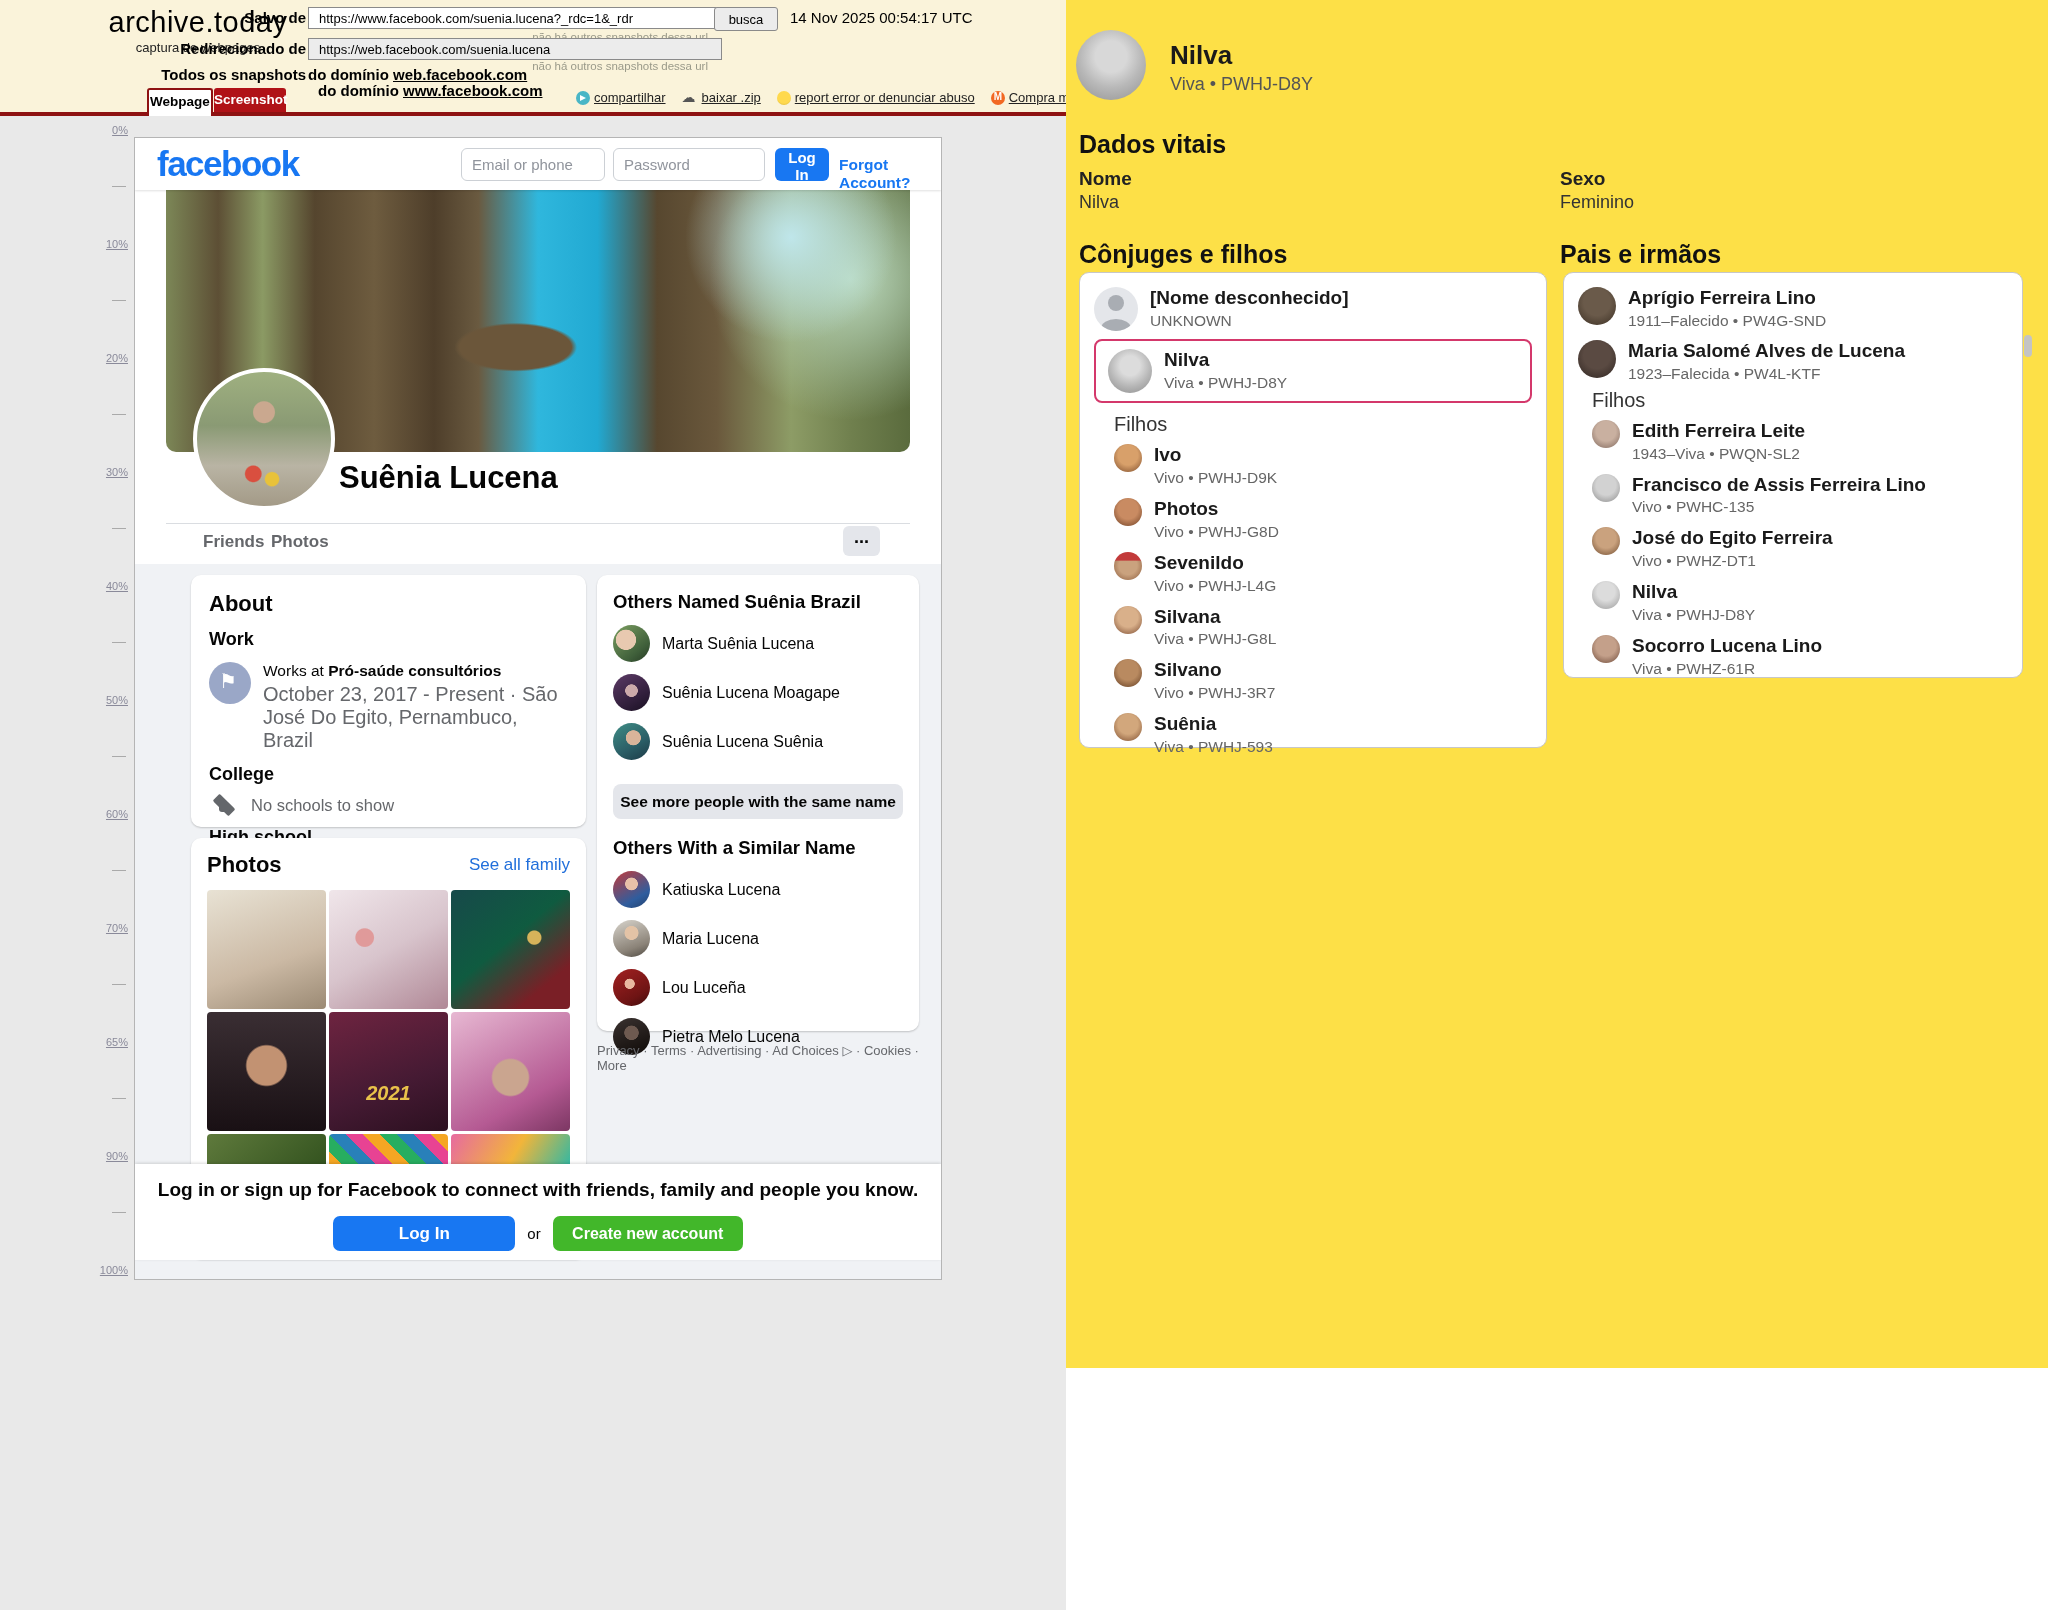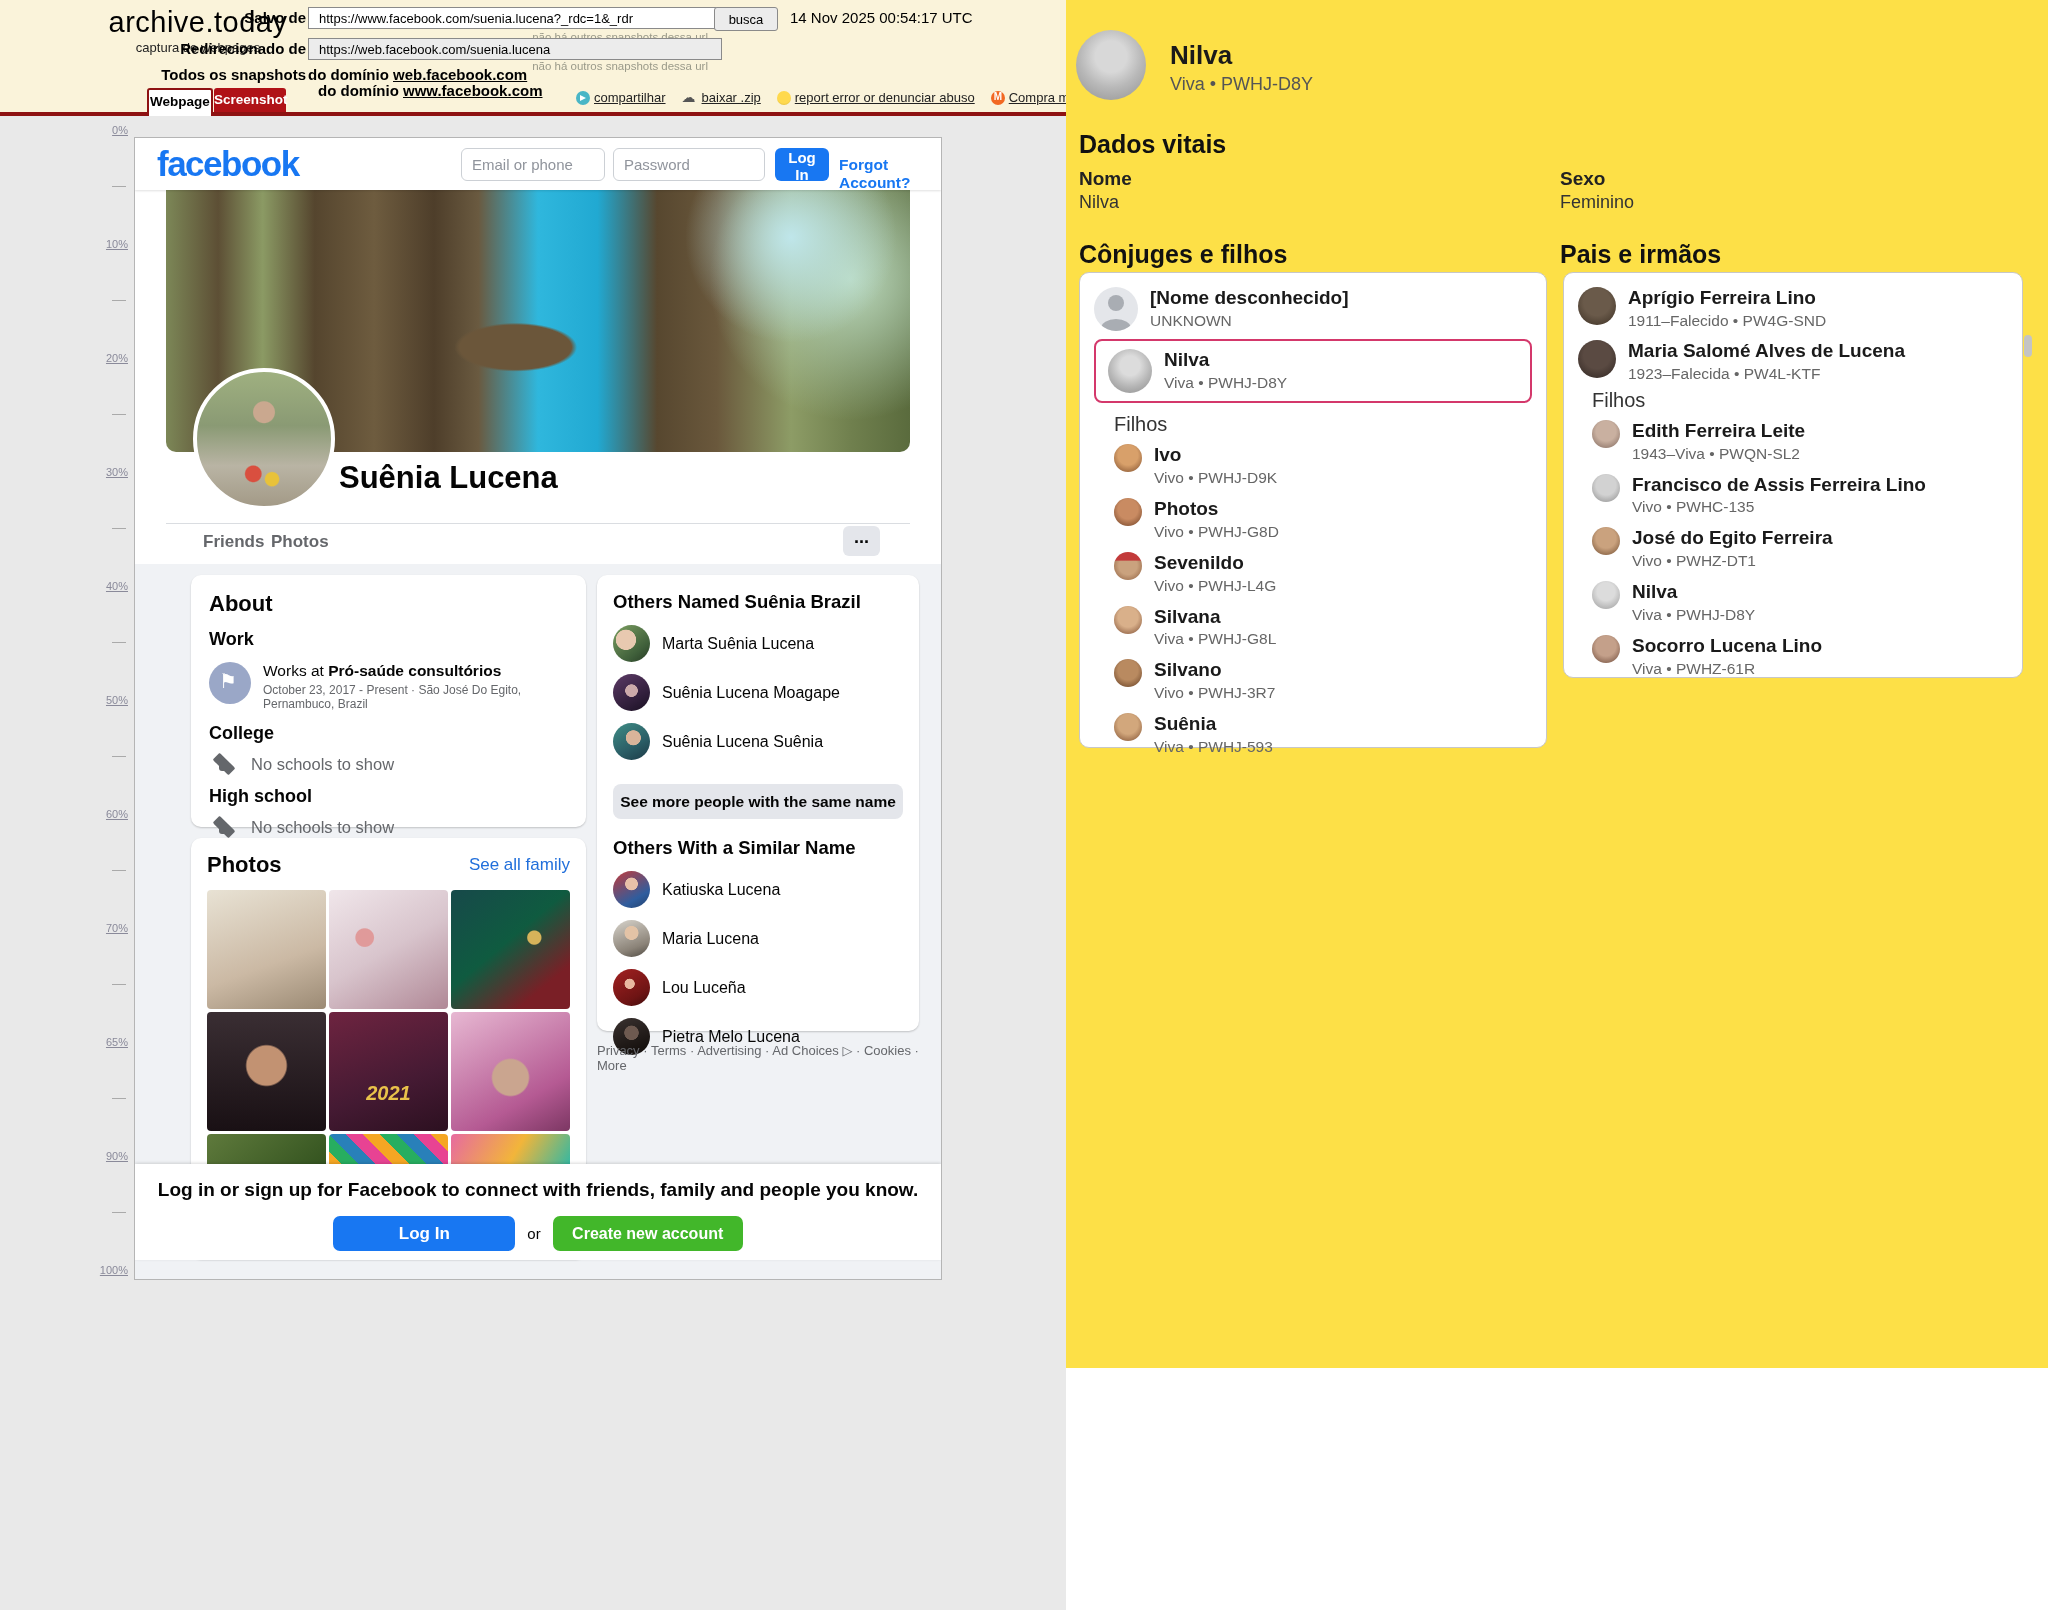--- a/index.html
+++ b/index.html
@@ -67,21 +67,21 @@
                text-align:center;line-height:22px;font-size:18px;font-weight:bold;color:#050505;cursor:pointer;}
   .fb-content{position:absolute;left:0;top:426px;width:100%;height:715px;background:#f0f2f5;}
   .fb-box{position:absolute;background:#fff;border-radius:10px;box-shadow:0 1px 2px rgba(0,0,0,.2);}
   .about-box{left:56px;top:11px;width:395px;height:252px;padding:16px 18px;box-sizing:border-box;}
   .about-title{font-size:22px;font-weight:bold;color:#050505;}
   .about-sub{font-size:18px;font-weight:bold;color:#050505;margin-top:12px;}
   .work-row{display:flex;gap:12px;margin-top:12px;align-items:flex-start;}
   .flag-ic{width:42px;height:42px;border-radius:50%;background:#9aa7c7;flex:0 0 auto;position:relative;}
   .flag-ic::after{content:"⚑";position:absolute;left:10px;top:7px;font-size:20px;color:#fff;}
   .work-l1{font-size:15.5px;color:#050505;}
-  .work-l2{font-size:12px;color:#65676b;margin-top:3px;}
+  .work-l2{font-size:20px;color:#65676b;margin-top:3px;}
   .school-row{display:flex;gap:12px;margin-top:10px;align-items:center;}
   .grad-cap{position:relative;width:30px;height:20px;flex:0 0 auto;}
   .grad-cap .cap-top{position:absolute;left:4px;top:-1px;width:22px;height:22px;background:#64676b;transform:rotate(45deg) scale(1,.45);border-radius:2px;}
   .grad-cap .cap-base{position:absolute;left:10px;top:9px;width:11px;height:8px;background:#64676b;border-radius:0 0 3px 3px;}
   .noschool{font-size:16.5px;color:#65676b;}
   .photos-box{left:56px;top:274px;width:395px;height:421px;padding:14px 16px;box-sizing:border-box;}
   .photos-head{display:flex;justify-content:space-between;align-items:center;}
   .photos-title{font-size:22px;font-weight:bold;color:#050505;}
   .see-all{font-size:17px;color:#216fdb;cursor:pointer;}
   .ph-grid{display:grid;grid-template-columns:repeat(3,119px);grid-auto-rows:119px;gap:3px;margin-top:12px;}

